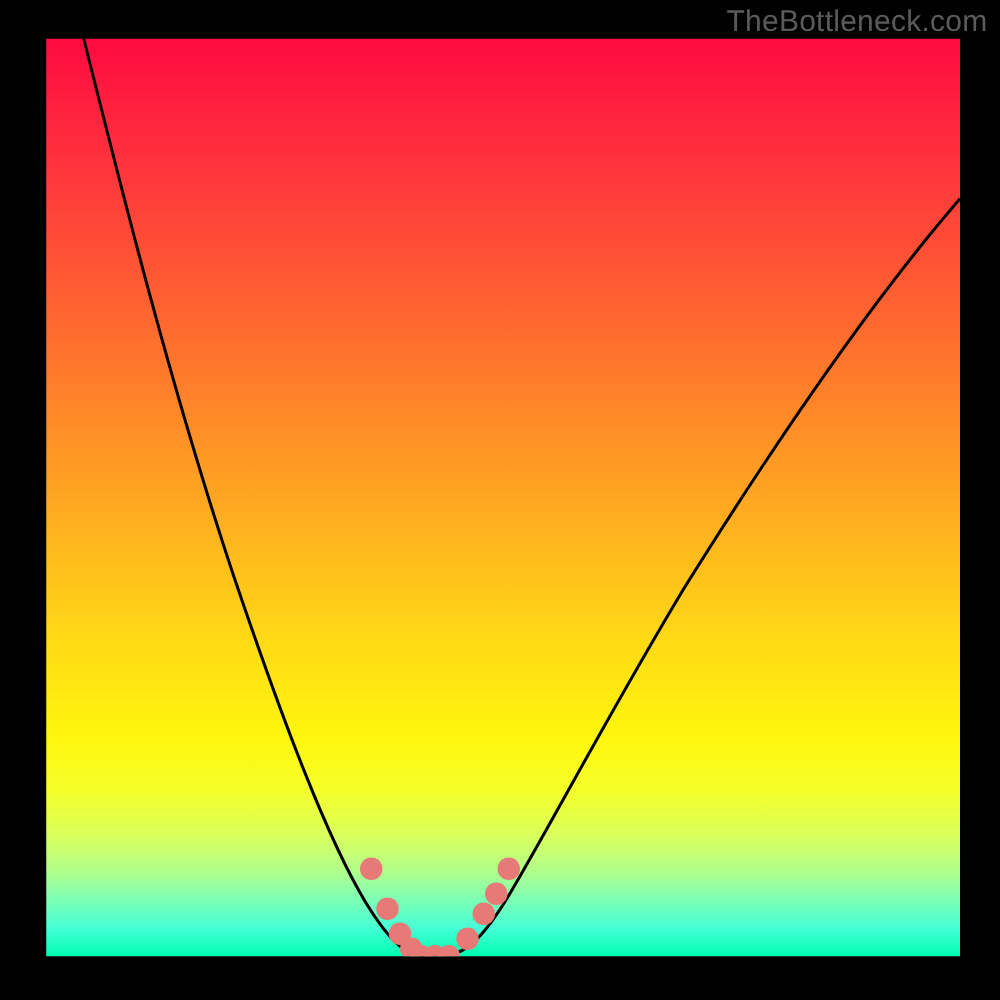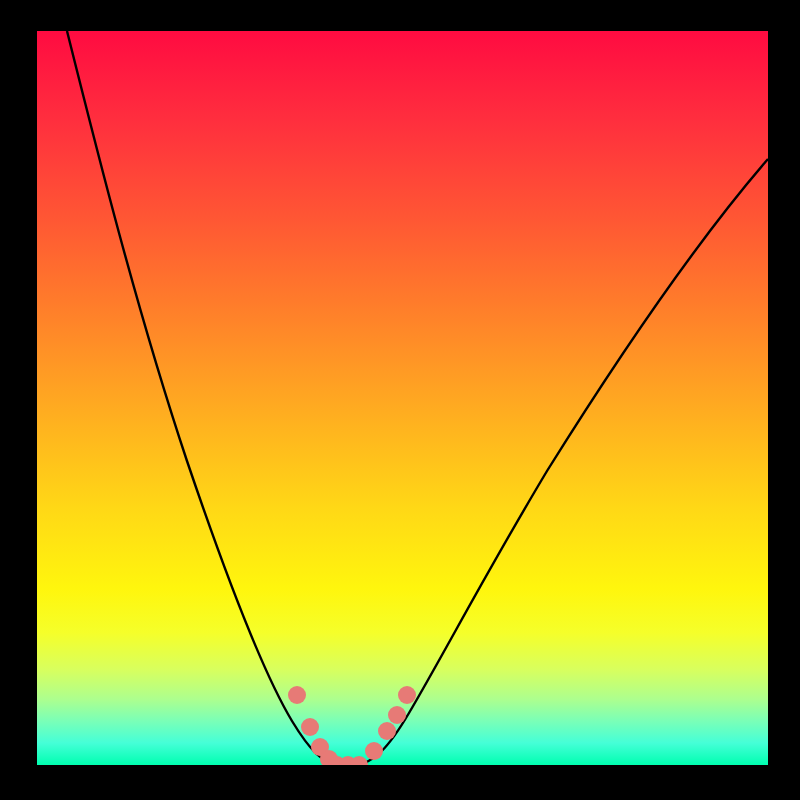--- a/index.html
+++ b/index.html
@@ -80,13 +80,14 @@
         <circle cx="300" cy="734" r="9" fill="#e77a76"></circle>
         <circle cx="311" cy="734" r="9" fill="#e77a76"></circle>
         <circle cx="322" cy="734" r="9" fill="#e77a76"></circle>
         <circle cx="337" cy="720" r="9" fill="#e77a76"></circle>
         <circle cx="350" cy="700" r="9" fill="#e77a76"></circle>
         <circle cx="360" cy="684" r="9" fill="#e77a76"></circle>
         <circle cx="370" cy="664" r="9" fill="#e77a76"></circle>
       </g>
     </svg>
   </div>
+  <div class="watermark">TheBottleneck.com</div>
 </div>
 
 </body></html>

